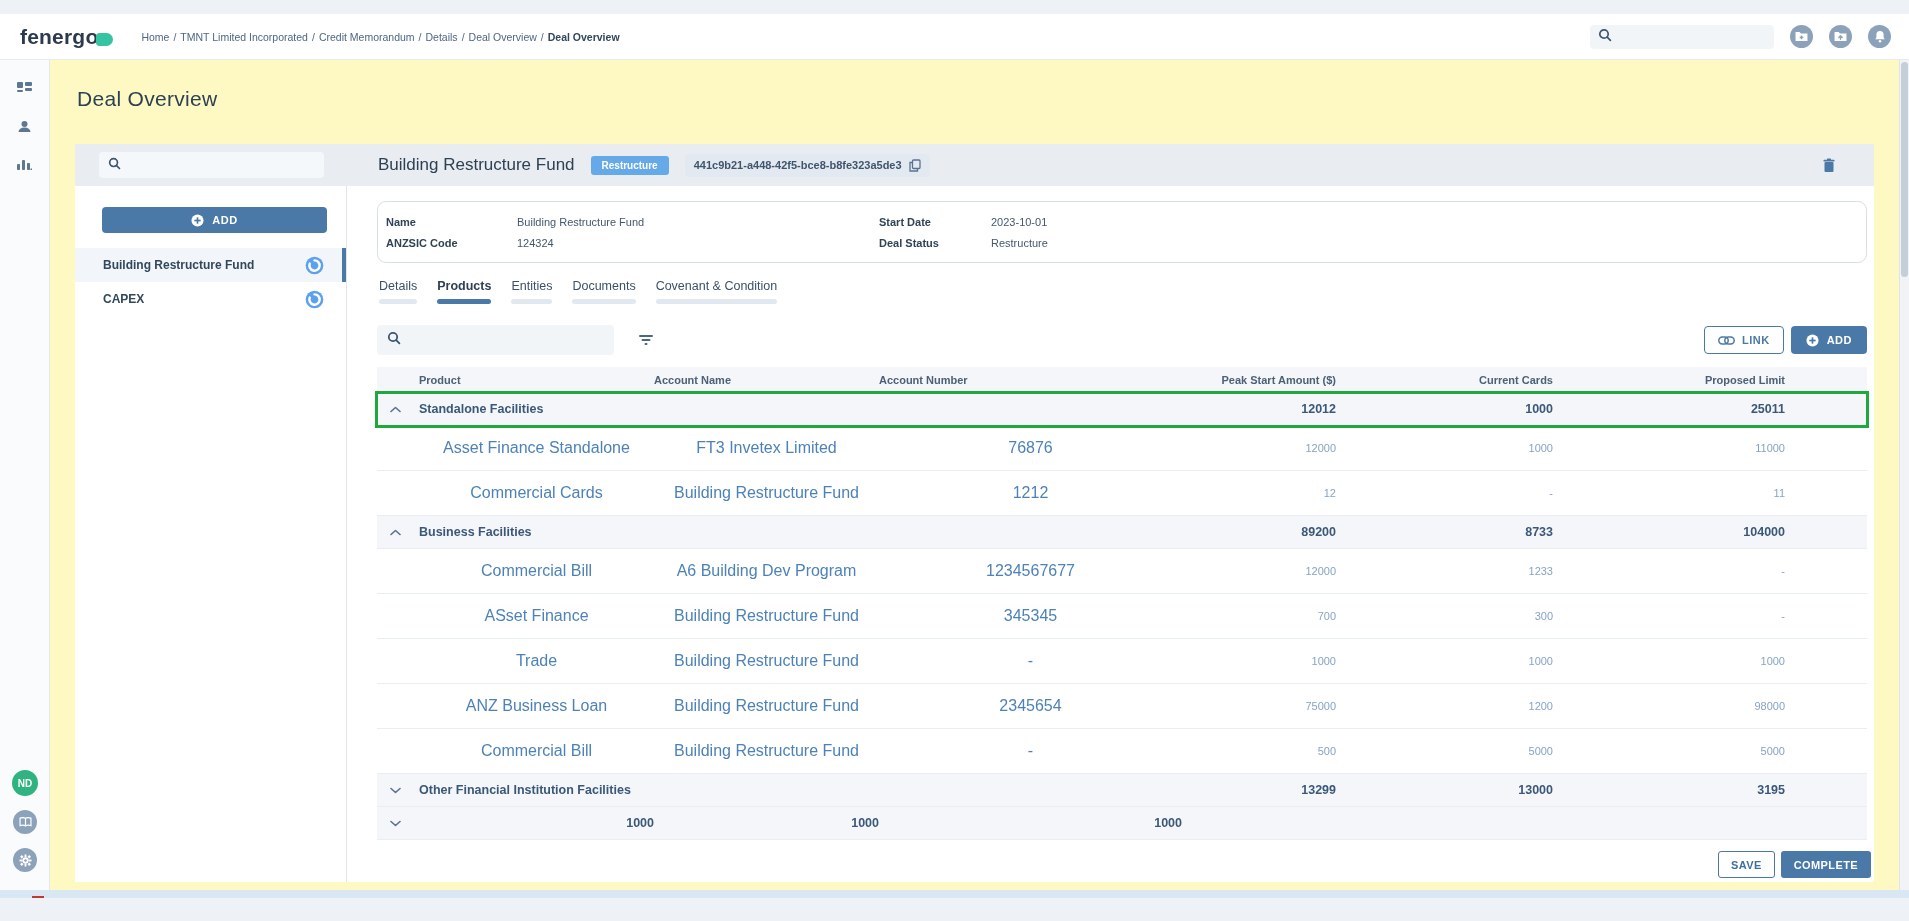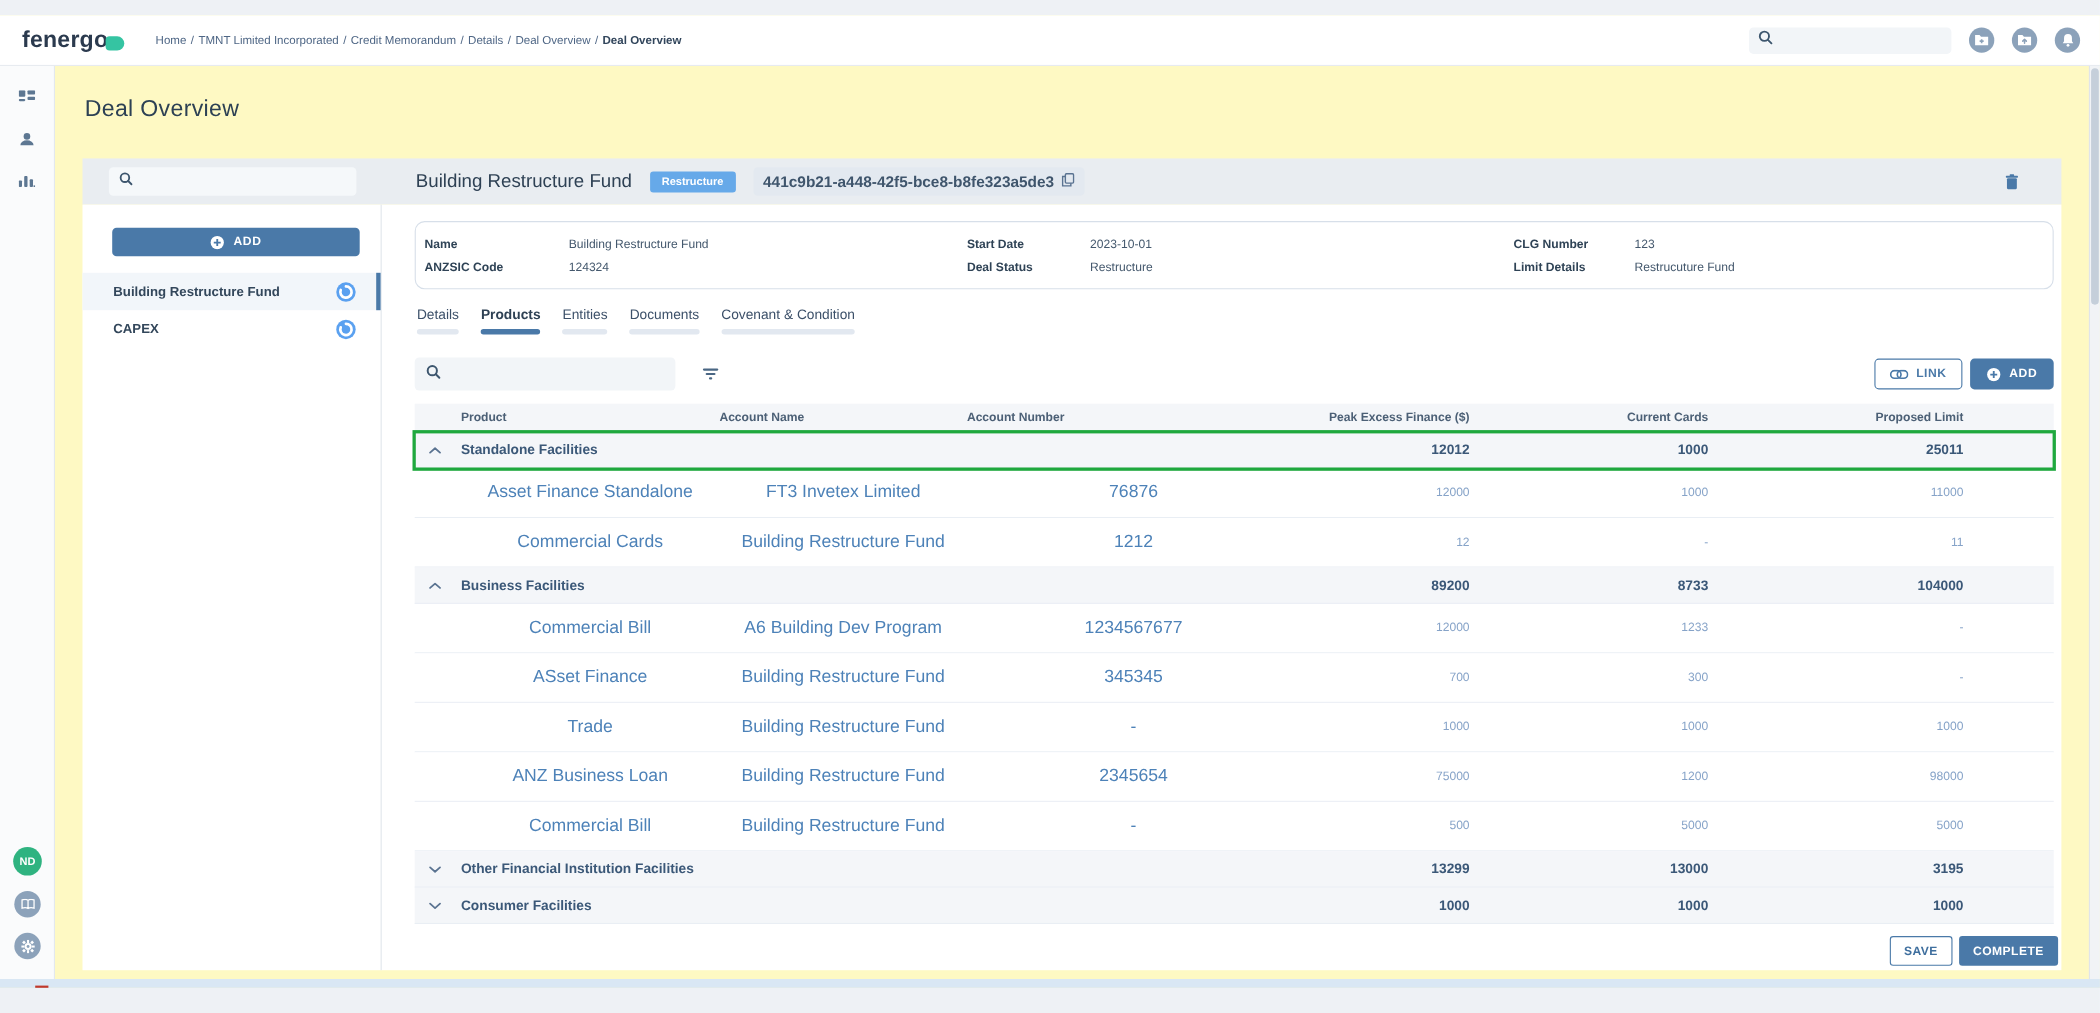--- a/index.html
+++ b/index.html
@@ -36,22 +36,22 @@
   .content { position:absolute; left:50px; top:46px; right:10px; bottom:8px; }
   .page-title { font-size:21px; font-weight:500; color:#2d4154; letter-spacing:0.3px; margin:27px 0 0 27px; }
 
   .band { margin:33px 25px 0 25px; height:42px; background:#e9edf1; display:flex; align-items:center; }
   .band-left { width:272px; flex:none; display:flex; justify-content:center; }
   .panel-search { width:225px; height:26px; background:#f5f8fa; border-radius:4px; display:flex; align-items:center; padding:0 9px; gap:7px; }
   .panel-search input { border:none; outline:none; background:transparent; width:100%; font-size:11px; color:#33475b; }
   .band-right { flex:1; display:flex; align-items:center; padding-left:31px; gap:16px; position:relative; height:100%; }
   .deal-title { font-size:17px; font-weight:500; color:#2e4154; }
   .badge { background:#66a9e9; color:#fff; font-size:10px; font-weight:700; padding:4px 11px; border-radius:3px; }
-  .uuid-pill { background:#e3e9f0; border-radius:4px; padding:5px 9px; display:flex; align-items:flex-start; gap:7px;
-               font-size:14px; font-weight:700; color:#3f556c; }
+  .uuid-pill { background:#e3e9f0; border-radius:4px; padding:5px 9px; display:flex; align-items:center; gap:7px;
+               font-size:11px; font-weight:700; color:#3f556c; }
   .copy-btn { background:none; border:none; cursor:pointer; line-height:0; padding:0; }
   .trash-btn { position:absolute; right:38px; background:none; border:none; cursor:pointer; line-height:0; padding:0; }
 
   .content-card { margin:0 25px; height:696px; background:#fff; display:flex; position:relative; }
 
   
   .deal-list { width:272px; flex:none; border-right:1px solid #e0e6ec; padding-top:21px; }
   .add-btn { display:flex; align-items:center; justify-content:center; gap:8px; width:225px; height:26px;
              margin:0 0 15px 27px; background:#4a79a8; color:#fff; border:none; border-radius:4px;
              font-size:11px; font-weight:700; letter-spacing:0.6px; cursor:pointer; }
@@ -309,30 +309,20 @@
               </div>
             </div>
             <div class="det-col">
               <div class="det-row">
                 <span class="det-label">Start Date</span>
                 <span class="det-value">2023-10-01</span>
               </div>
               <div class="det-row">
                 <span class="det-label">Deal Status</span>
                 <span class="det-value">Restructure</span>
-              </div>
-            </div>
-            <div class="det-col">
-              <div class="det-row">
-                <span class="det-label">CLG Number</span>
-                <span class="det-value">123</span>
-              </div>
-              <div class="det-row">
-                <span class="det-label">Limit Details</span>
-                <span class="det-value">Restrucuture Fund</span>
               </div>
             </div>
           </div>
 
         <div class="tabs" id="tabs">
             <div class="tab">
               <span class="tab-label">Details</span>
               <span class="tab-bar"></span>
             </div>
             <div class="tab active">
@@ -388,21 +378,21 @@
             </button>
           </div>
         </div>
 
         <div class="ptable" id="products-table">
             <div class="prow phead">
               <div></div>
               <div class="pc ">Product</div>
               <div class="pc ">Account Name</div>
               <div class="pc ">Account Number</div>
-              <div class="pc num">Peak Excess Finance ($)</div>
+              <div class="pc num">Peak Start Amount ($)</div>
               <div class="pc num">Current Cards</div>
               <div class="pc num">Proposed Limit</div>
               <div></div>
             </div>
             <div class="prow pgroup phl">
               <div class="chev pc"><svg width="11" height="7" viewBox="0 0 11 7">
                   <path d="M1 5.5 L5.5 1.5 L10 5.5" stroke="#5a7391" stroke-width="1.6" fill="none" stroke-linecap="round" stroke-linejoin="round"></path>
                 </svg></div>
               <div class="pc gtitle">Standalone Facilities</div>
               <div class="pc num gnum">12012</div>
@@ -497,21 +487,20 @@
               <div class="pc gtitle">Other Financial Institution Facilities</div>
               <div class="pc num gnum">13299</div>
               <div class="pc num gnum">13000</div>
               <div class="pc num gnum">3195</div>
               <div class="pc"></div>
             </div>
             <div class="prow pgroup">
               <div class="chev pc"><svg width="11" height="7" viewBox="0 0 11 7">
                   <path d="M1 1.5 L5.5 5.5 L10 1.5" stroke="#5a7391" stroke-width="1.6" fill="none" stroke-linecap="round" stroke-linejoin="round"></path>
                 </svg></div>
-              <div class="pc gtitle">Consumer Facilities</div>
               <div class="pc num gnum">1000</div>
               <div class="pc num gnum">1000</div>
               <div class="pc num gnum">1000</div>
               <div class="pc"></div>
             </div>
           </div>
 
       </section>
 
       <div class="footer-actions">

